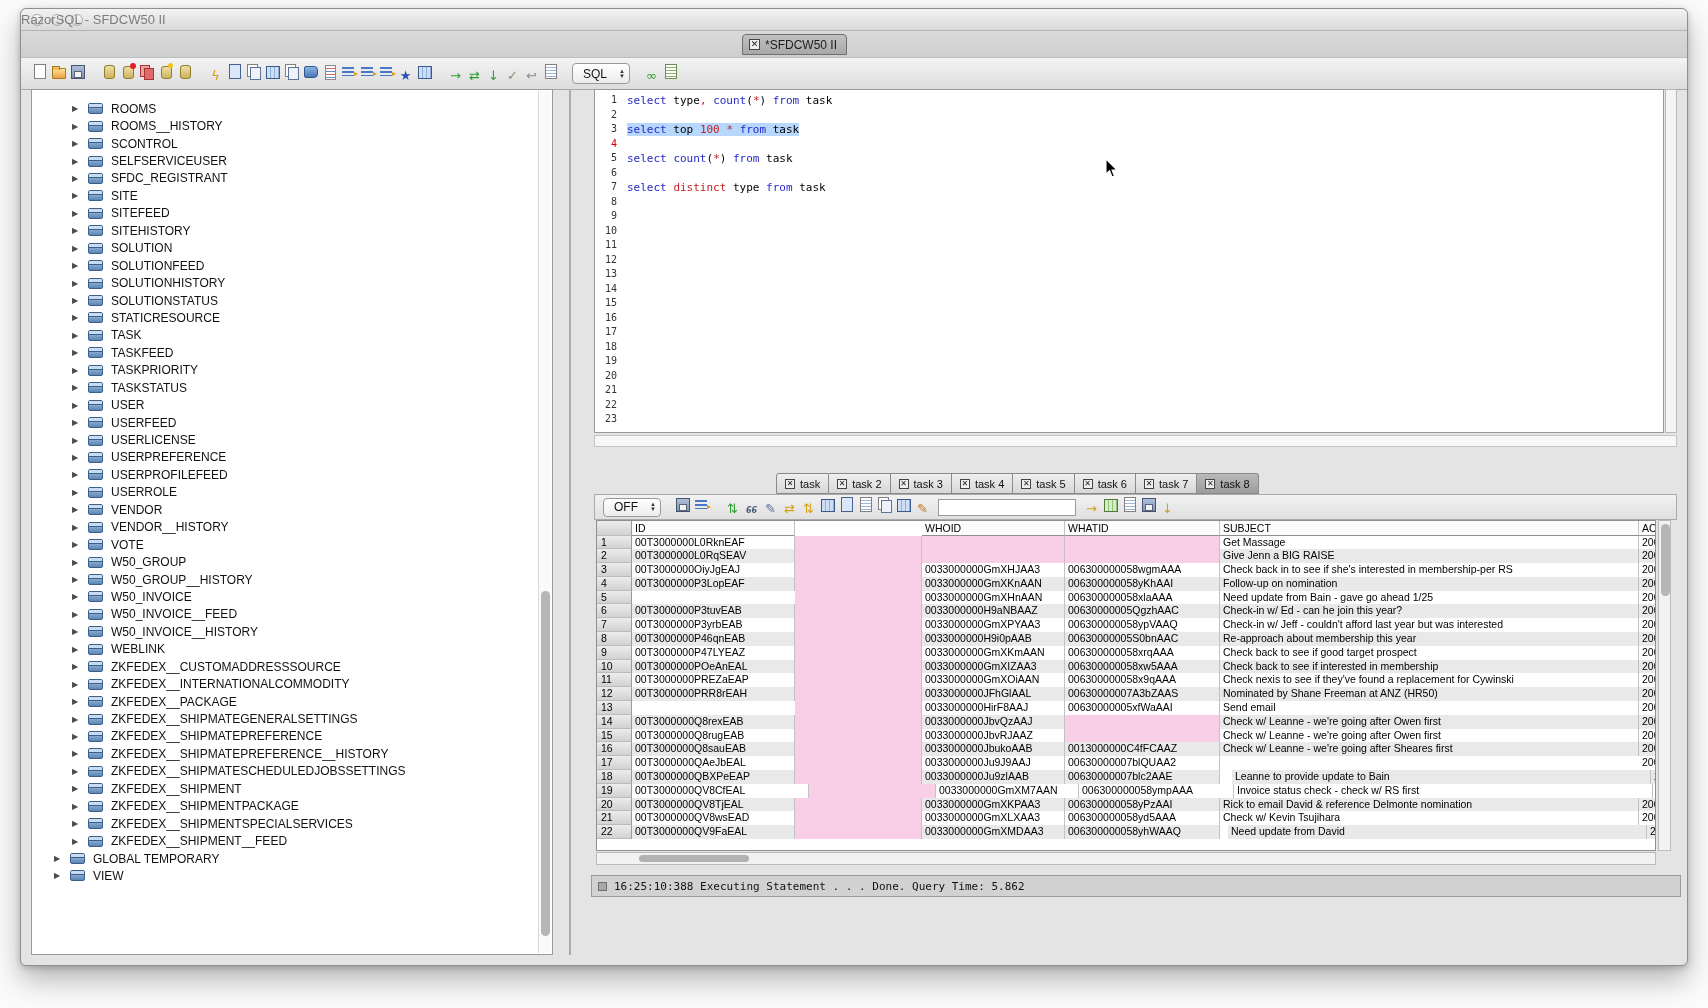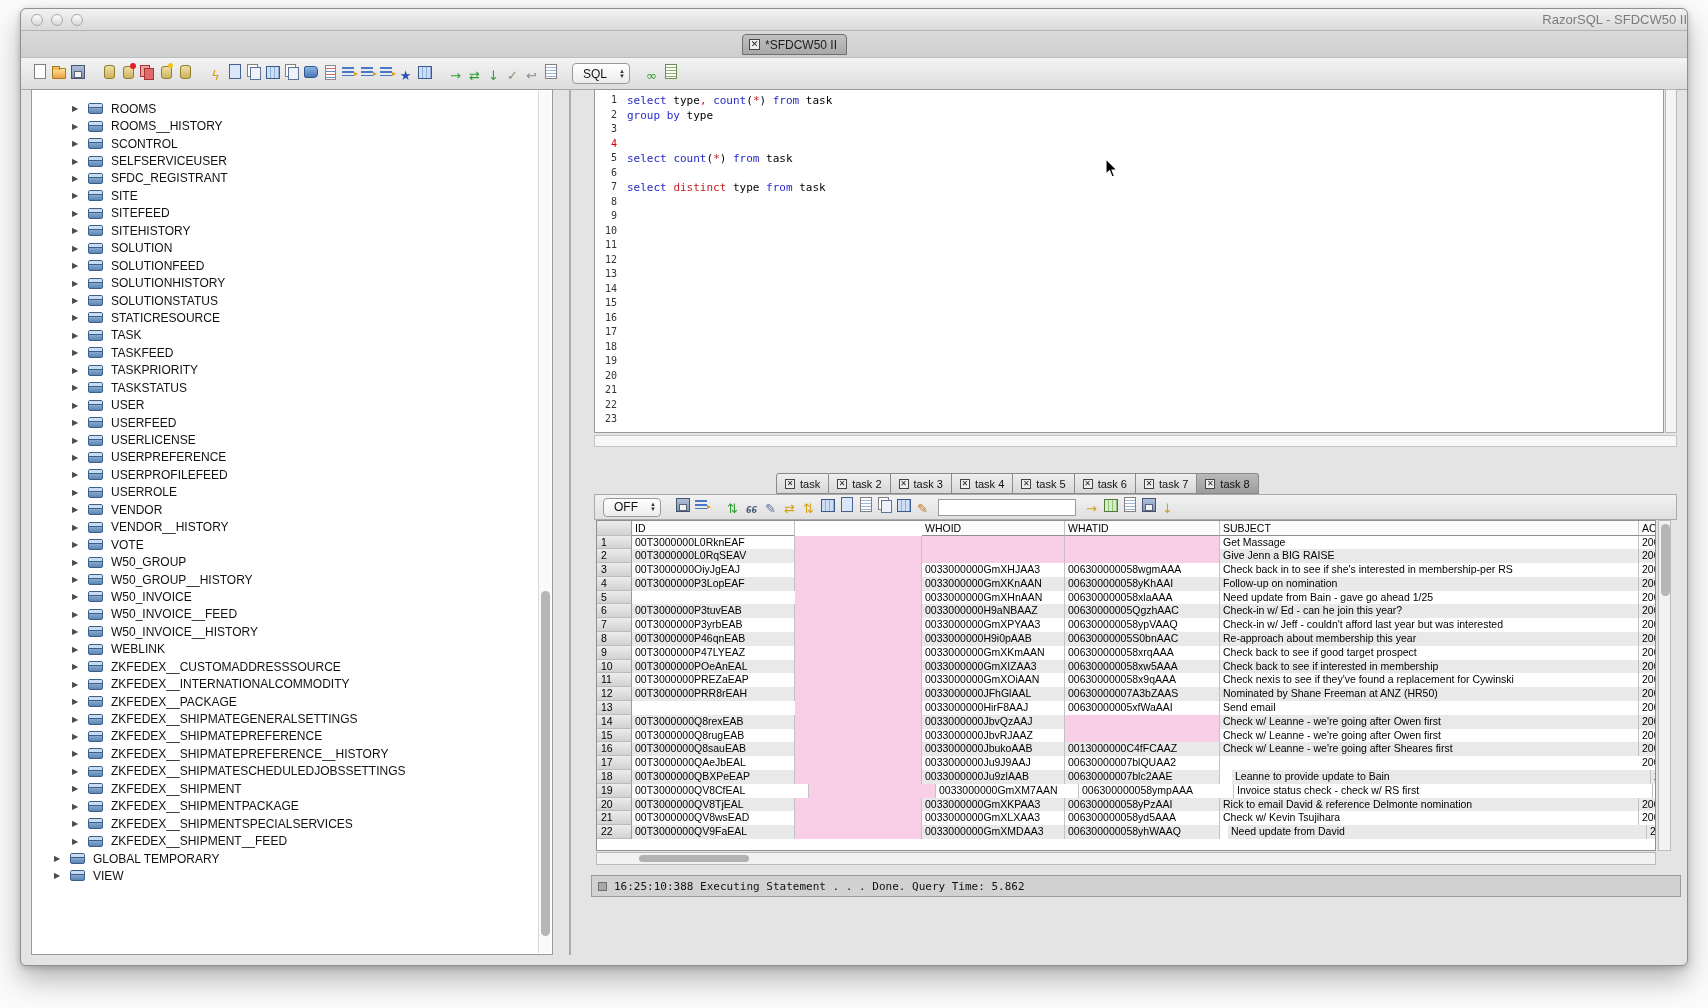--- a/index.html
+++ b/index.html
@@ -7,21 +7,21 @@
   *{box-sizing:border-box;}
   .win{position:absolute;left:20px;top:8px;width:1668px;height:958px;border-radius:6px;
     background:#e4e4e4;border:1px solid #8f8f8f;
     box-shadow:0 14px 28px rgba(0,0,0,.28), 0 2px 6px rgba(0,0,0,.2);}
   
   .titlebar{position:absolute;left:0;top:0;right:0;height:22px;border-radius:6px 6px 0 0;
     background:linear-gradient(#f3f3f3,#d9d9d9);border-bottom:1px solid #b4b4b4;}
   .lights{position:absolute;left:10px;top:5px;display:flex;gap:8px;}
   .light{width:12px;height:12px;border-radius:50%;background:linear-gradient(#fdfdfd,#d7d7d7);
     border:1px solid #ababab;}
-  .wtitle{position:absolute;left:0;right:0;top:3px;text-align:right;font-size:13px;color:#7c7c7c;}
+  .wtitle{position:absolute;left:0;right:0;top:3px;text-align:left;font-size:13px;color:#7c7c7c;}
   
   .tabstrip{position:absolute;left:0;top:22px;right:0;height:26px;background:linear-gradient(#d9d9d9,#cfcfcf);}
   .doctab{position:absolute;left:721px;top:3px;height:21px;padding:0 9px 0 6px;display:flex;align-items:center;gap:5px;
     background:linear-gradient(#c2c2c2,#a8a8a8);border:1px solid #6f6f6f;border-radius:4px 4px 0 0;
     font-size:12px;color:#1c1c1c;}
   .closebox{width:11px;height:11px;border:1px solid #444;background:#efefef;font-size:9px;line-height:9px;
     text-align:center;color:#222;}
   
   .toolbar{position:absolute;left:0;top:48px;right:0;height:33px;background:linear-gradient(#f4f4f4,#dcdcdc);
     border-top:1px solid #bdbdbd;border-bottom:1px solid #a8a8a8;display:flex;align-items:center;padding-left:9px;}
@@ -417,22 +417,22 @@
           <div>17</div>
           <div>18</div>
           <div>19</div>
           <div>20</div>
           <div>21</div>
           <div>22</div>
           <div>23</div>
         </div>
       <div class="code" id="code">
           <div class="codeline"><span class="tk-k">select</span><span class="tk-p"> type</span><span class="tk-r">,</span><span class="tk-p"> </span><span class="tk-k">count</span><span class="tk-p">(</span><span class="tk-r">*</span><span class="tk-p">) </span><span class="tk-k">from</span><span class="tk-p"> task</span></div>
-          <div class="codeline"><span class="tk-k">group by</span><span class="tk-p"> type</span></div>
-          <div class="codeline"></div>
+          <div class="codeline"></div>
+          <div class="codeline"><span class="selband"><span class="tk-k">select</span><span class="tk-p"> top </span><span class="tk-r">100</span><span class="tk-p"> </span><span class="tk-r">*</span><span class="tk-p"> </span><span class="tk-k">from</span><span class="tk-p"> task</span></span></div>
           <div class="codeline"></div>
           <div class="codeline"><span class="tk-k">select</span><span class="tk-p"> </span><span class="tk-k">count</span><span class="tk-p">(</span><span class="tk-r">*</span><span class="tk-p">) </span><span class="tk-k">from</span><span class="tk-p"> task</span></div>
           <div class="codeline"></div>
           <div class="codeline"><span class="tk-k">select</span><span class="tk-p"> </span><span class="tk-r">distinct</span><span class="tk-p"> type </span><span class="tk-k">from</span><span class="tk-p"> task</span></div>
           <div class="codeline"></div>
           <div class="codeline"></div>
           <div class="codeline"></div>
           <div class="codeline"></div>
           <div class="codeline"></div>
           <div class="codeline"></div>

